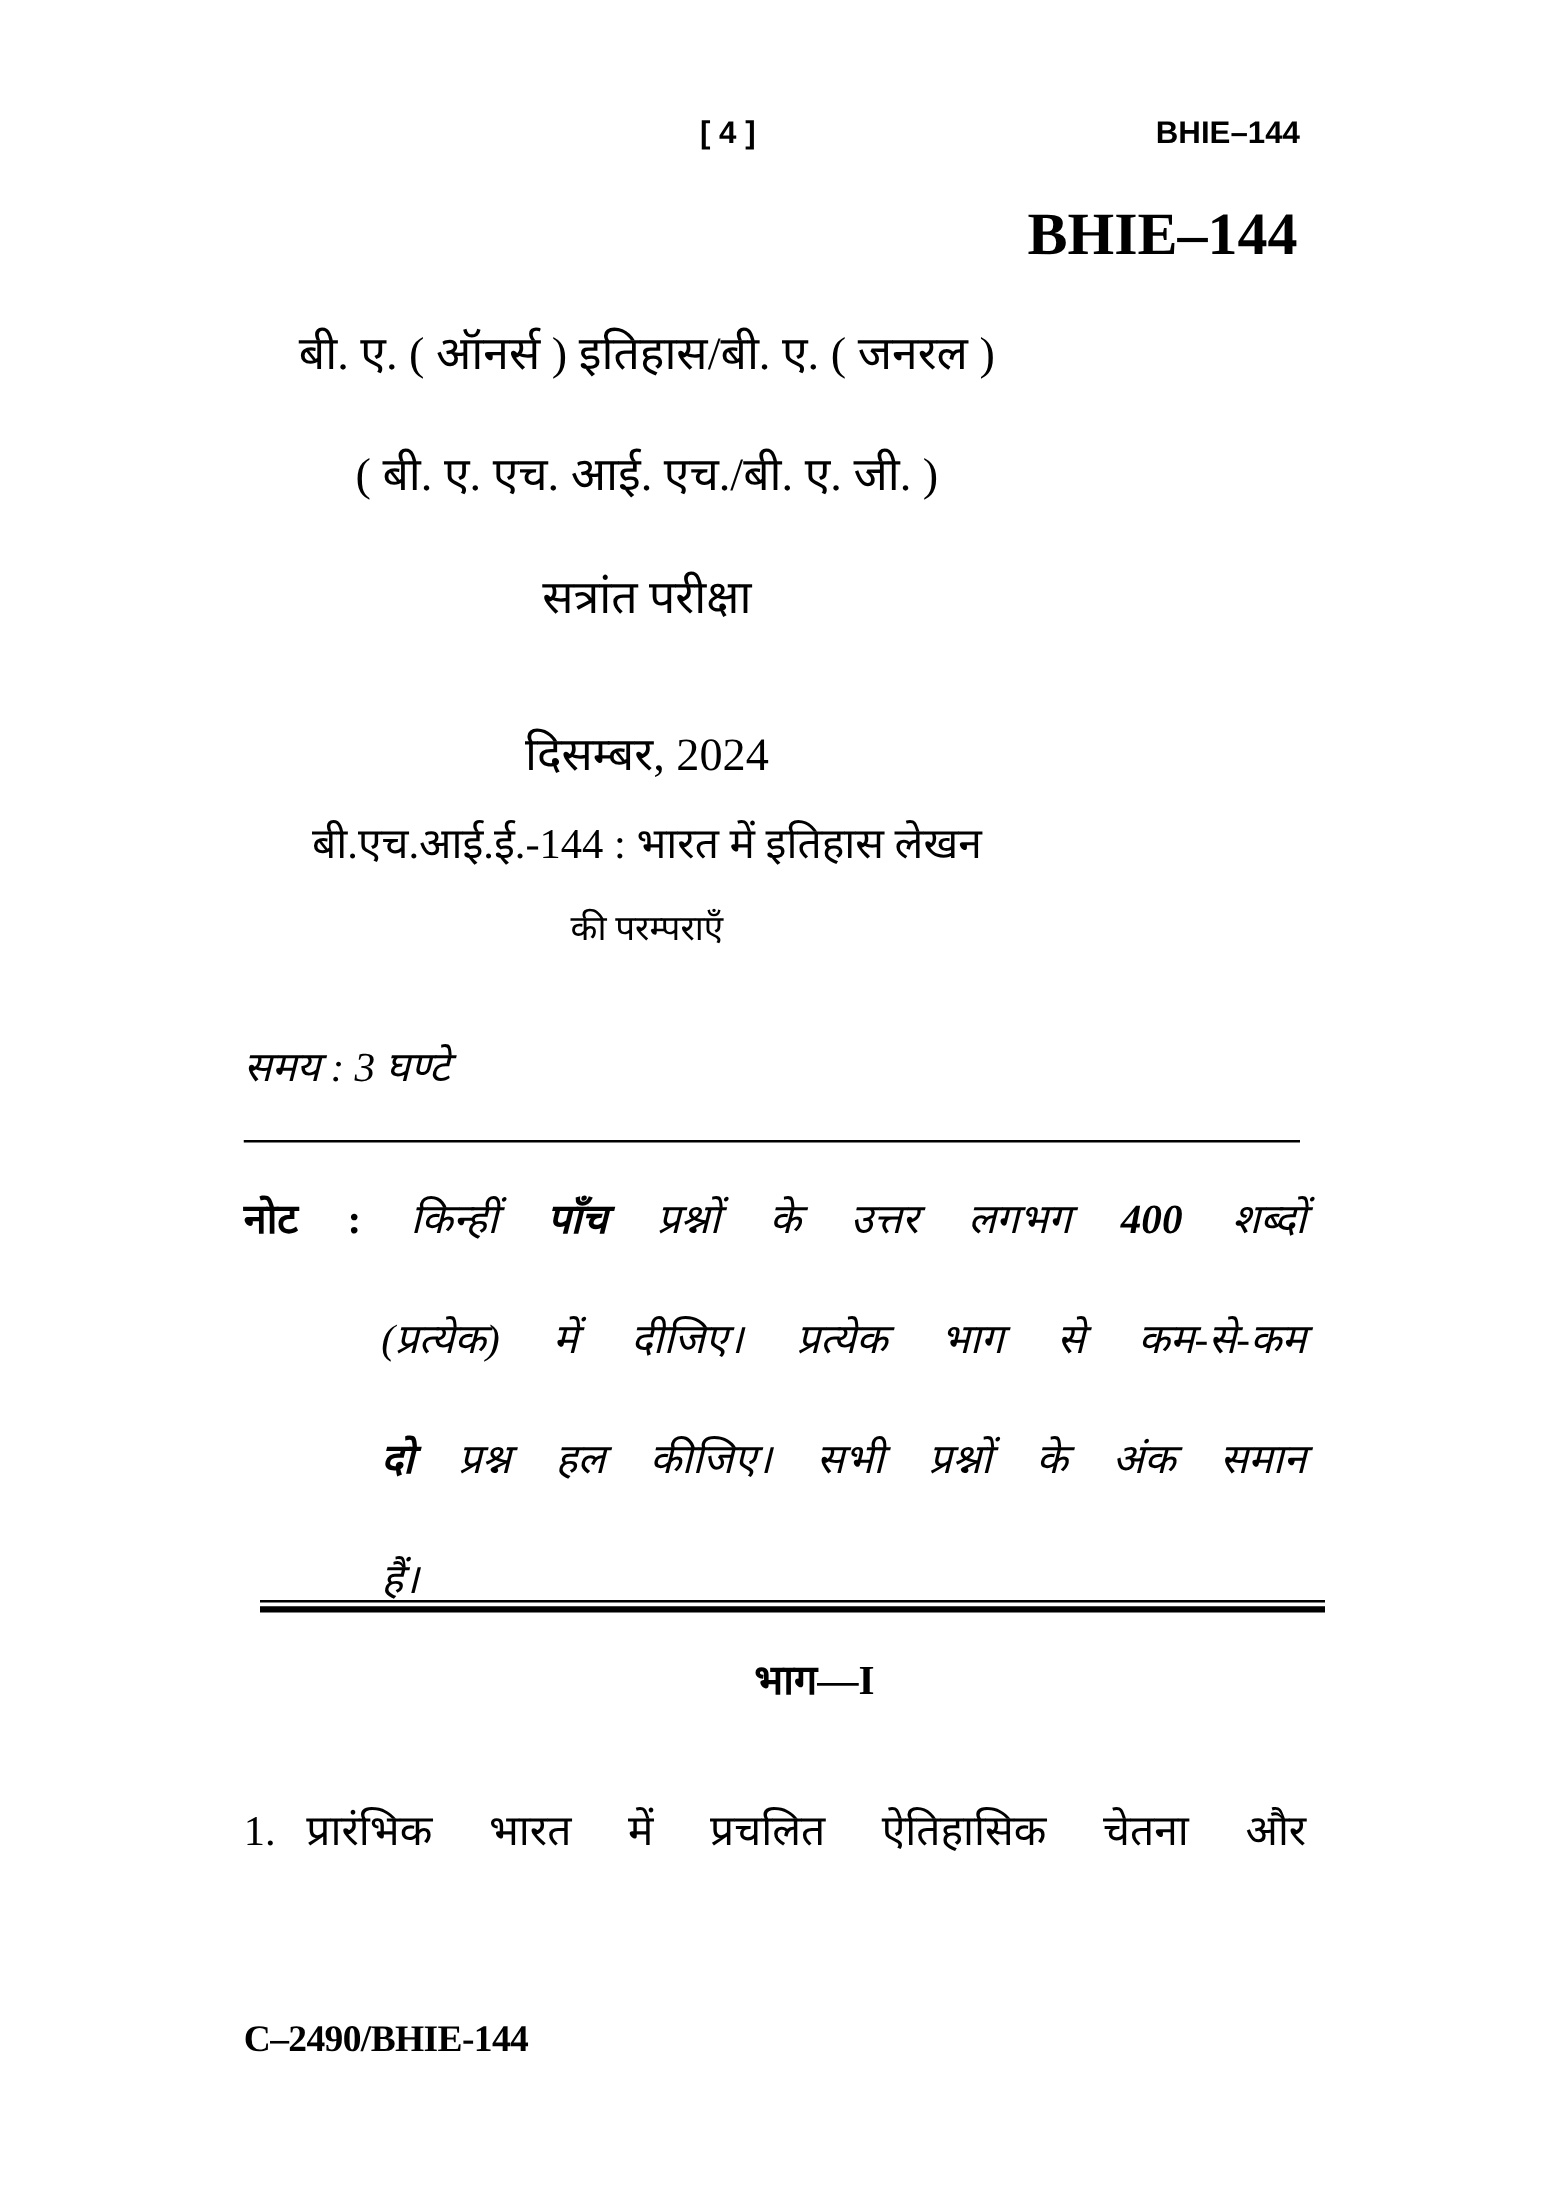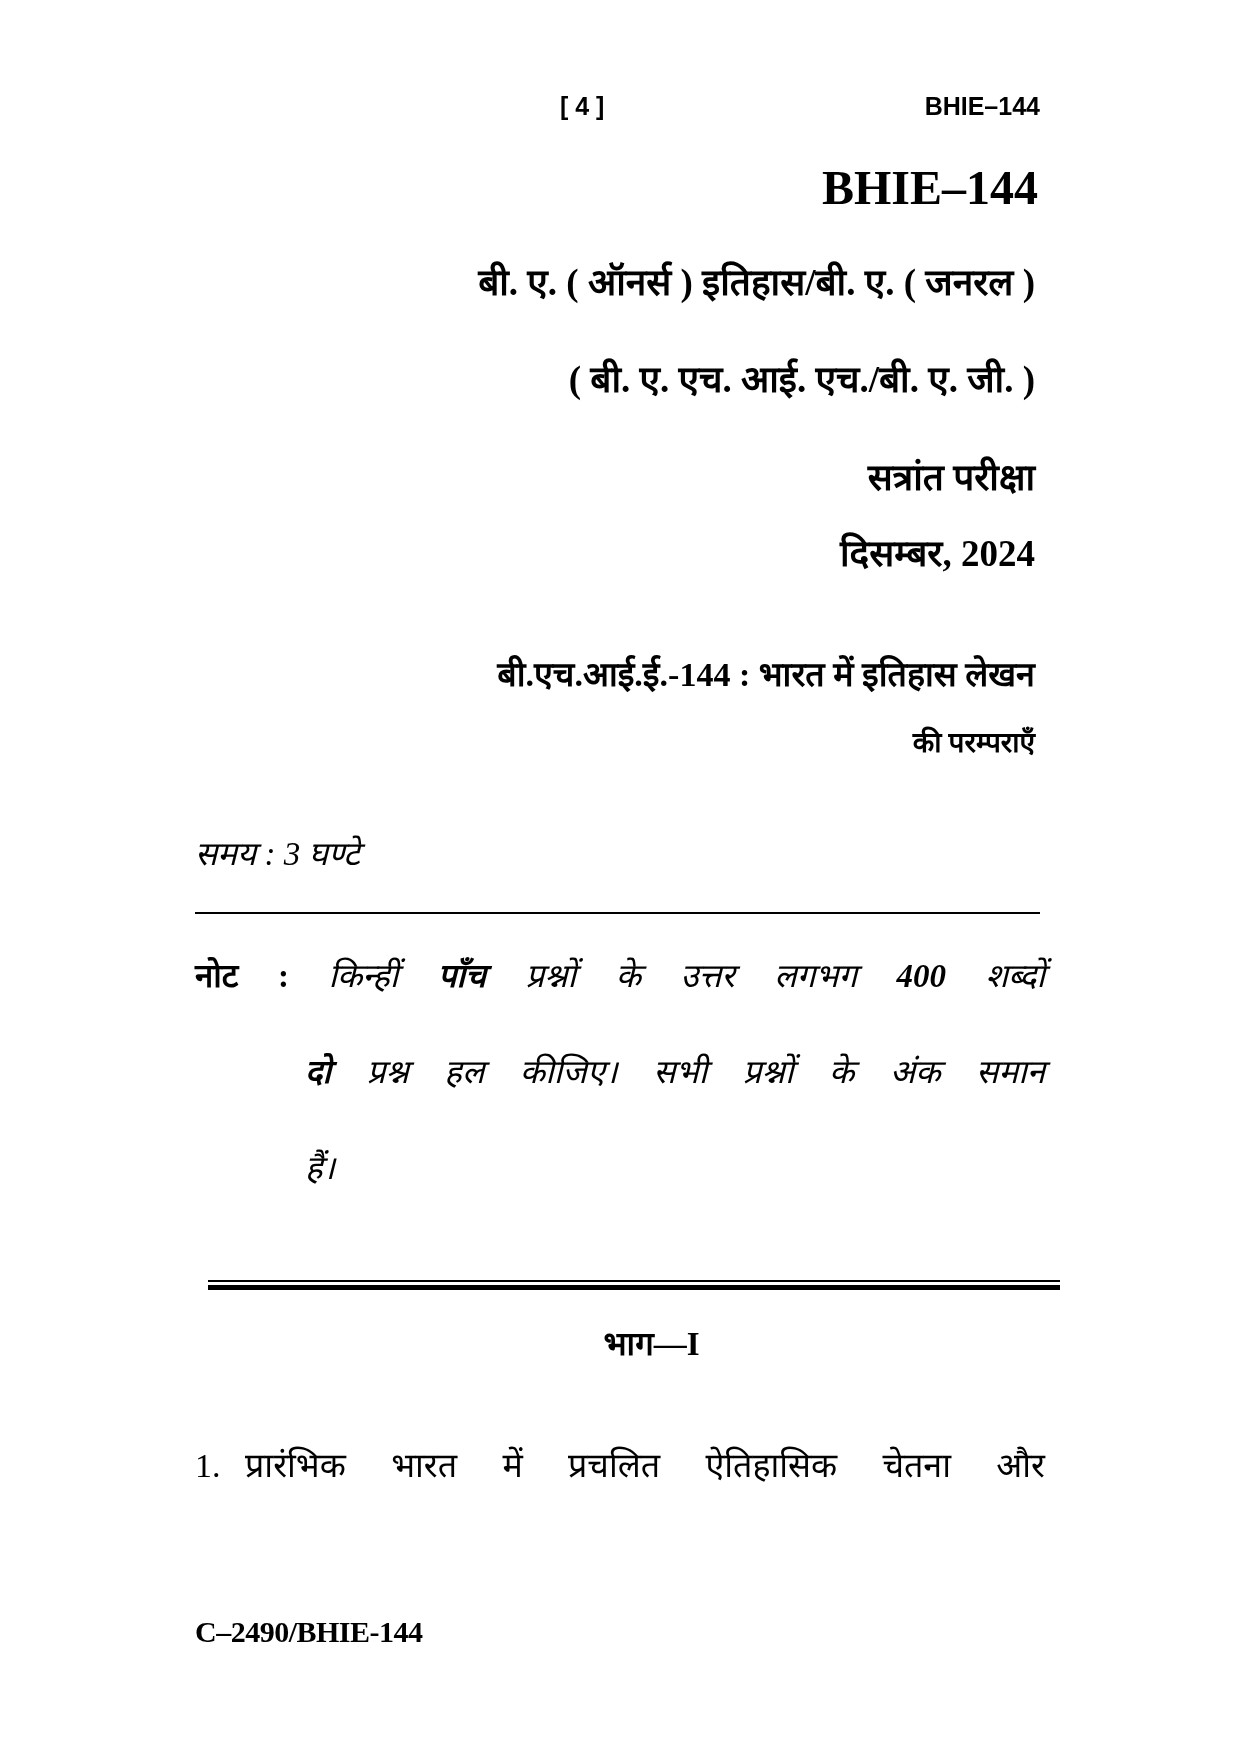--- a/index.html
+++ b/index.html
@@ -1,25 +1,25 @@
 <!DOCTYPE html>
 <html><head>
 <meta charset="utf-8">
 <style>
   html, body { margin: 0; padding: 0; background: #ffffff; }
   body { width: 1241px; height: 1754px; position: relative; overflow: hidden; color: #000; font-family: "Liberation Serif", "DejaVu Serif", serif; }
   .abs { position: absolute; }
   .page-num { left: 560px; top: 92px; font-family: "Liberation Sans", sans-serif; font-weight: bold; font-size: 25px; }
   .code-small { right: 201px; top: 92px; font-family: "Liberation Sans", sans-serif; font-weight: bold; font-size: 25px; }
   .code-large { right: 203px; top: 160px; font-weight: bold; font-size: 48px; }
-  .center { left: 0; width: 1035px; text-align: right; font-weight: bold; font-size: 37px; }
+  .center { left: 0; width: 1035px; text-align: center; font-weight: normal; font-size: 37px; }
   .t1 { top: 255px; }
   .t2 { top: 352px; }
   .t3 { top: 450px; }
-  .t4 { top: 526px; }
+  .t4 { top: 576px; }
   .t5 { top: 650px; font-size: 34px; }
   .t6 { top: 722px; font-size: 28px; }
   .meta-row { left: 195px; width: 845px; top: 830px; display: flex; justify-content: space-between; font-style: italic; font-size: 33px; }
   .rule-thin { left: 195px; width: 845px; top: 912px; height: 0; border-top: 2px solid #000; }
   .note { left: 195px; width: 850px; top: 928px; font-size: 33px; font-style: italic; line-height: 96px; }
   .note-line { display: block; text-align: justify; text-align-last: justify; }
   .note-line.indent { padding-left: 110px; }
   .note-line.last { text-align-last: left; }
   .note .label { font-weight: bold; font-style: normal; }
   .note b { font-weight: bold; }
@@ -56,20 +56,21 @@
 
 <div class="abs note">
   <span class="note-line">
     <span class="label">नोट :</span>
     <span>किन्हीं</span>
     <b>पाँच</b>
     <span>प्रश्नों के उत्तर लगभग</span>
     <b>400</b>
     <span>शब्दों</span>
   </span>
+  <span class="note-line indent">(प्रत्येक) में दीजिए। प्रत्येक भाग से कम-से-कम</span>
   <span class="note-line indent">
     <b>दो</b>
     <span>प्रश्न हल कीजिए। सभी प्रश्नों के अंक समान</span>
   </span>
   <span class="note-line indent last">हैं।</span>
 </div>
 
 <div class="abs rule-double">
   <div class="a"></div>
   <div class="b"></div>

